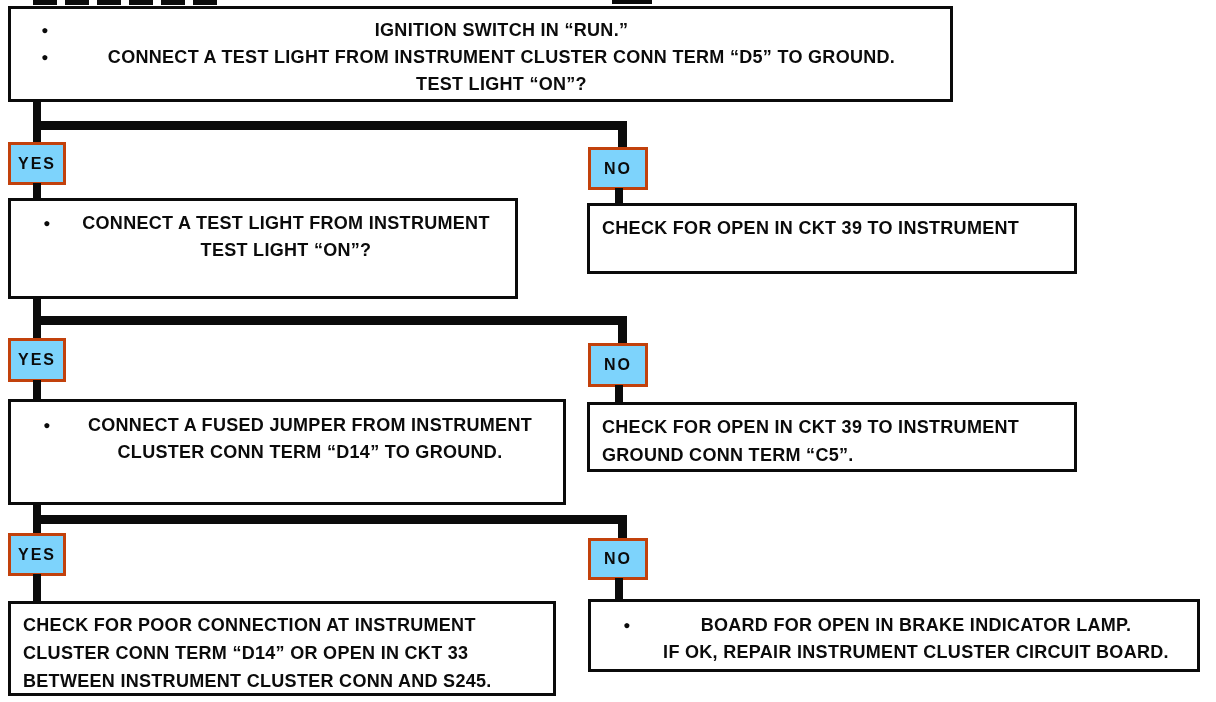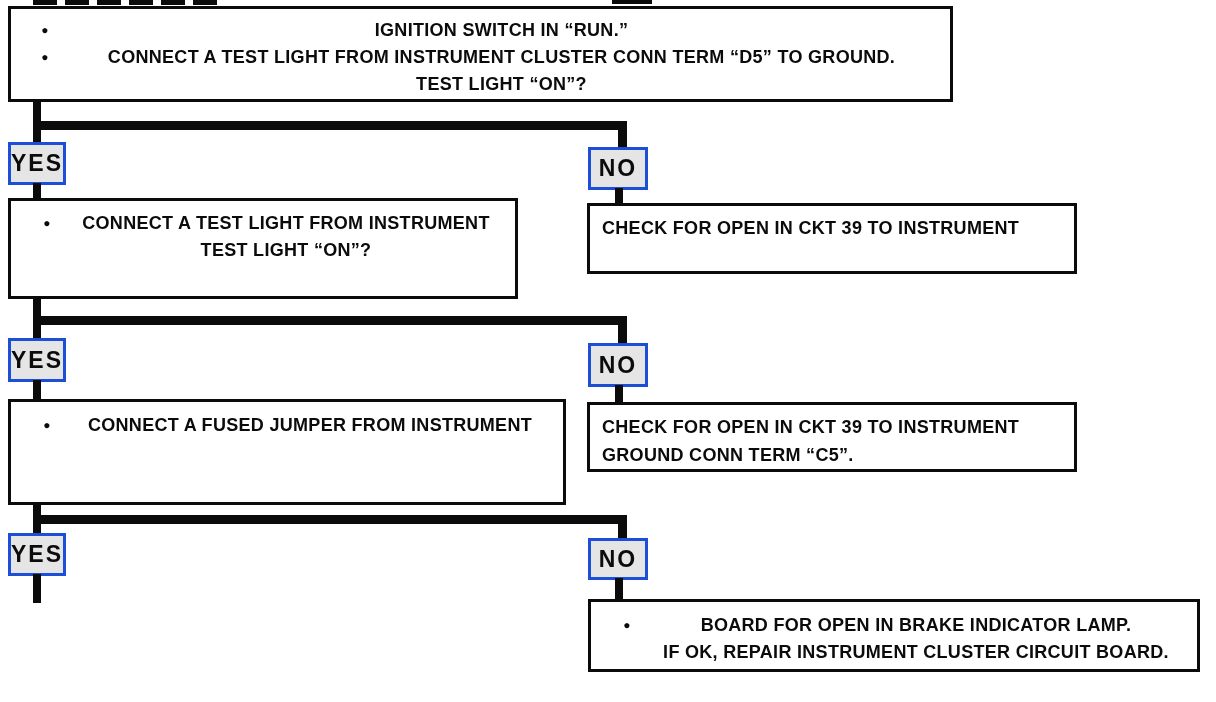--- a/index.html
+++ b/index.html
@@ -8,22 +8,22 @@
     position:relative; width:1216px; height:702px;
     background:#ffffff; overflow:hidden;
     font-family:"Liberation Sans", sans-serif;
     color:#0b0b0b;
   }
   .box {
     position:absolute; border:3px solid #0b0b0b; background:#ffffff;
     font-weight:700; font-size:18px; line-height:27px; letter-spacing:.3px;
   }
   .tag {
-    position:absolute; border:3px solid #1d4ed8; background:#e5e5e5;
-    font-weight:700; font-size:23px; letter-spacing:2px;
+    position:absolute; border:3px solid #c2410c; background:#7dd3fc;
+    font-weight:700; font-size:16px; letter-spacing:2px;
     display:flex; align-items:center; justify-content:center;
   }
   .conn { position:absolute; background:#0b0b0b; }
   .line { display:flex; align-items:flex-start; }
   .bullet { flex:none; width:36px; text-align:center; font-size:12px; line-height:27px; }
   .bullet.narrow { width:32px; }
   .txt { flex:1;text-align:center; }
   .rline { line-height:28px; }
   .artifact { position:absolute; }
   .dashbar {
@@ -85,36 +85,45 @@
   <div class="tag" style="left:8px;top:338px;width:58px;height:44px">YES</div>
   <div class="tag" style="left:588px;top:343px;width:60px;height:44px">NO</div>
   <div class="conn" style="left:33px;top:380px;width:8px;height:21px"></div>
   <div class="conn" style="left:615px;top:385px;width:8px;height:19px"></div>
 
   <div class="box" style="left:8px;top:399px;width:558px;height:106px;padding:10px 8px 0 18px">
     <div class="line">
       <span class="bullet">●</span>
       <span class="txt">CONNECT A FUSED JUMPER FROM INSTRUMENT</span>
     </div>
+    <div class="line">
+      <span class="bullet"></span>
+      <span class="txt">CLUSTER CONN TERM “D14” TO GROUND.</span>
+    </div>
   </div>
 
   <div class="box" style="left:587px;top:402px;width:490px;height:70px;padding:8px 10px 0 12px">
     <div class="rline">CHECK FOR OPEN IN CKT 39 TO INSTRUMENT</div>
     <div class="rline">GROUND CONN TERM “C5”.</div>
   </div>
 
   <div class="conn" style="left:33px;top:503px;width:8px;height:32px"></div>
   <div class="conn" style="left:33px;top:515px;width:594px;height:9px"></div>
   <div class="conn" style="left:618px;top:515px;width:9px;height:25px"></div>
 
   <div class="tag" style="left:8px;top:533px;width:58px;height:43px">YES</div>
   <div class="tag" style="left:588px;top:538px;width:60px;height:42px">NO</div>
   <div class="conn" style="left:33px;top:574px;width:8px;height:29px"></div>
   <div class="conn" style="left:615px;top:578px;width:8px;height:23px"></div>
 
+  <div class="box" style="left:8px;top:601px;width:548px;height:95px;padding:7px 10px 0 12px">
+    <div class="rline">CHECK FOR POOR CONNECTION AT INSTRUMENT</div>
+    <div class="rline">CLUSTER CONN TERM “D14” OR OPEN IN CKT 33</div>
+    <div class="rline">BETWEEN INSTRUMENT CLUSTER CONN AND S245.</div>
+  </div>
 
   <div class="box" style="left:588px;top:599px;width:612px;height:73px;padding:10px 8px 0 20px">
     <div class="line">
       <span class="bullet narrow">●</span>
       <span class="txt">BOARD FOR OPEN IN BRAKE INDICATOR LAMP.</span>
     </div>
     <div class="line">
       <span class="bullet narrow"></span>
       <span class="txt">IF OK, REPAIR INSTRUMENT CLUSTER CIRCUIT BOARD.</span>
     </div>

